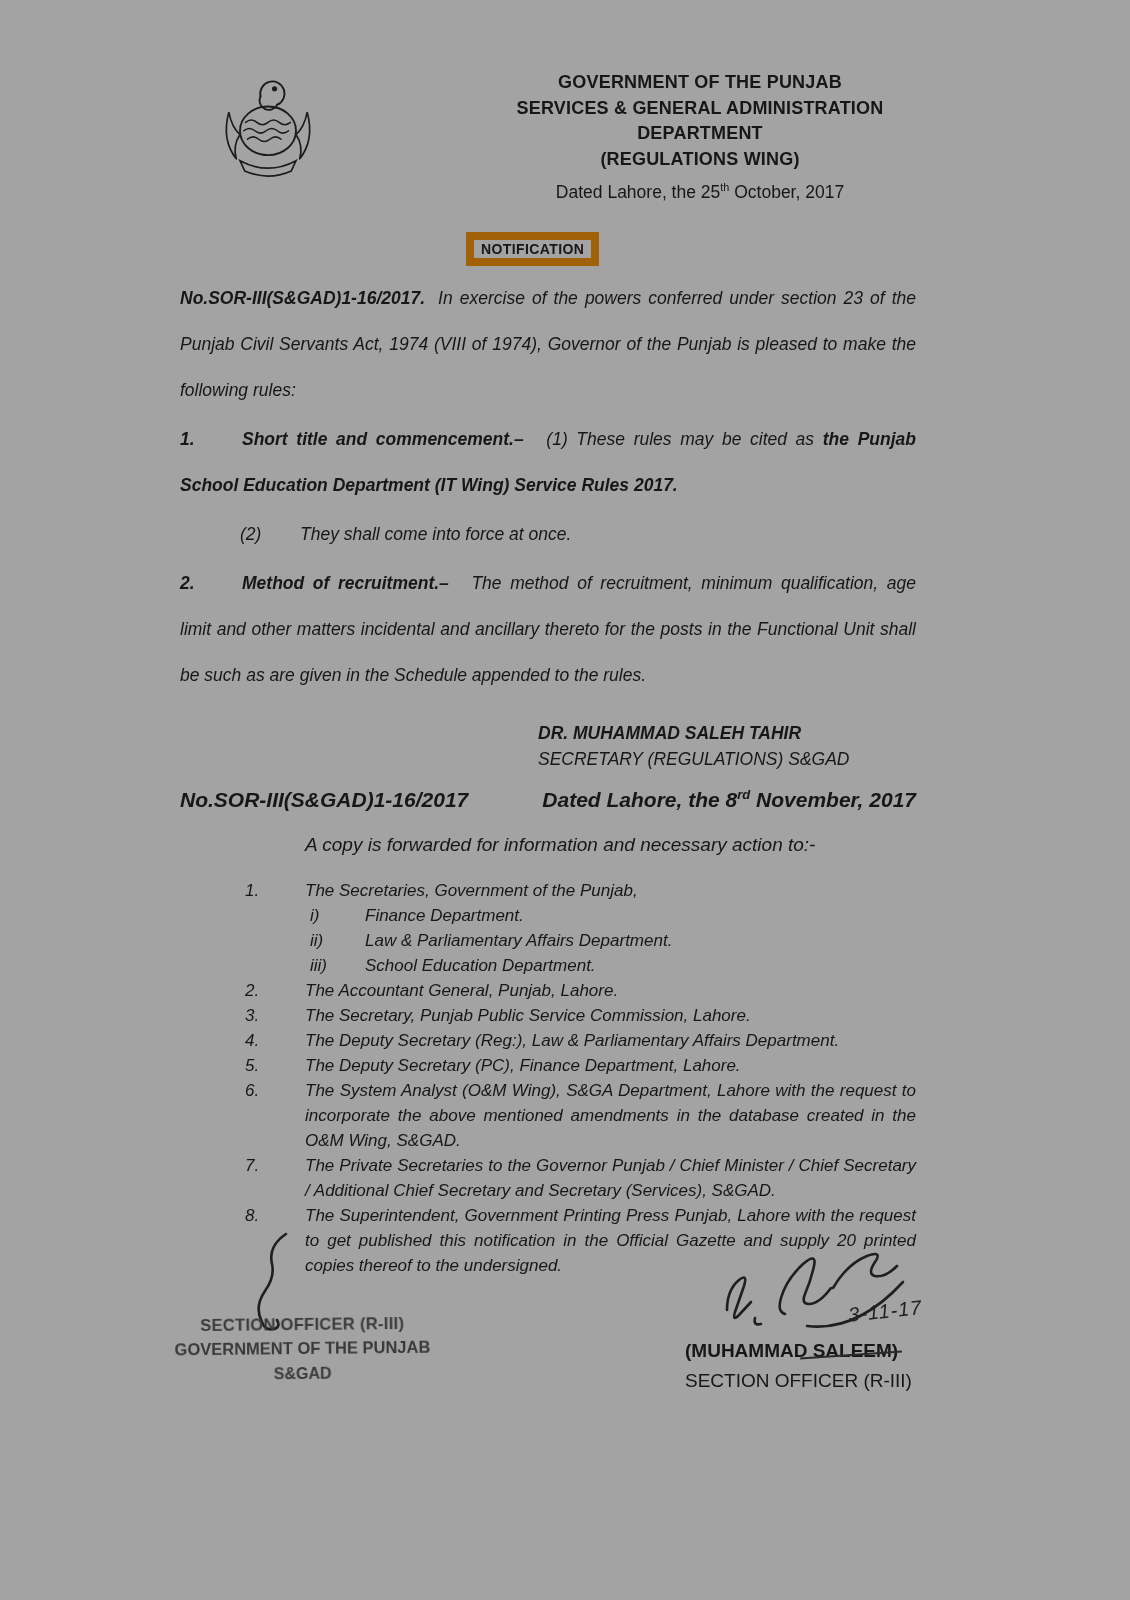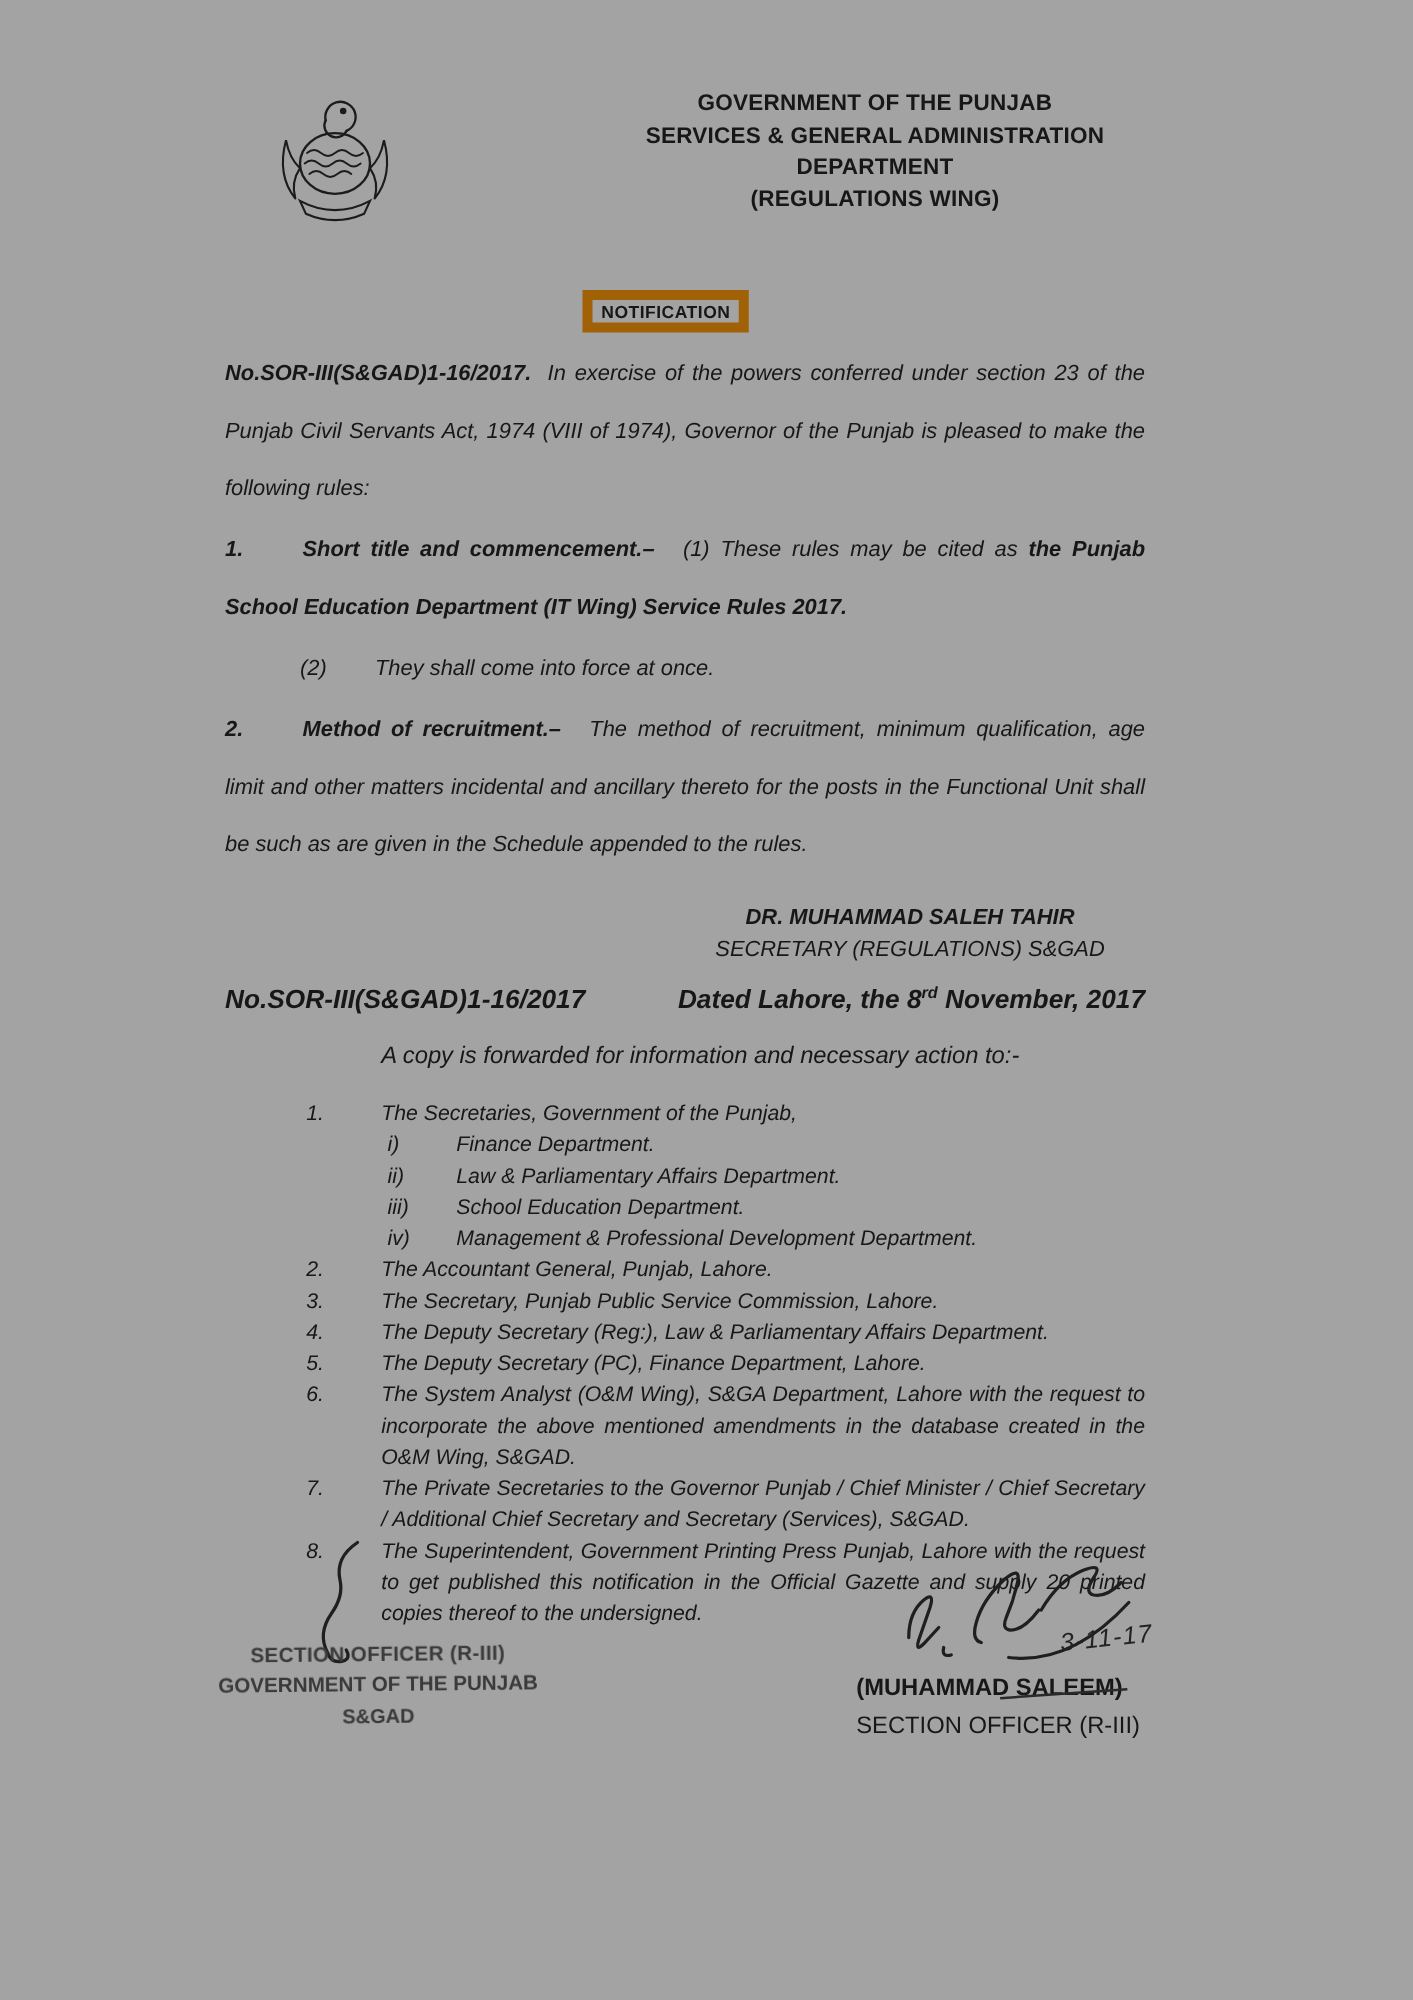--- a/index.html
+++ b/index.html
@@ -27,21 +27,21 @@
   }
 
   .doc-body { position:absolute; left:180px; top:275px; width:736px; font-size:17.5px;font-style:italic; }
   .para { text-align:justify; line-height:46px; margin-bottom:3px; }
   .num { display:inline-block; width:62px; }
   .title-gap { margin-right:14px; }
   .ref-gap { margin-right:6px; }
   .indent60 { padding-left:60px; }
   .indent60 .num { width:60px; }
 
-  .signatory { width:380px; margin:22px 0 0 358px; text-align:center; font-size:17.5px; line-height:26px; }
+  .signatory { width:380px; margin:22px 0 0 358px; text-align:left; font-size:17.5px; line-height:26px; }
   .signatory .name { font-weight:bold; }
 
   .ref-row { display:flex; justify-content:space-between; margin-top:16px; font-size:21px; }
 
   .forward { margin:22px 0 0 125px; font-size:19px; }
 
   .copy-list { margin-top:22px; font-size:17px; line-height:25px; }
   .li { display:grid; grid-template-columns:60px 1fr; margin-left:65px; }
   .li .t { text-align:justify; }
   .li.sub { margin-left:130px; grid-template-columns:55px 1fr; }
@@ -85,20 +85,21 @@
         <path d="M30 90 q30 16 60 0 l-5 11 q-25 11 -50 0 z" stroke-width="1.8"></path>
       </g>
     </svg>
   </div>
 
   <div class="header">
     <div class="h-line">GOVERNMENT OF THE PUNJAB</div>
     <div class="h-line">SERVICES &amp; GENERAL ADMINISTRATION</div>
     <div class="h-line">DEPARTMENT</div>
     <div class="h-line">(REGULATIONS WING)</div>
+    <div class="date-line"><span>Dated Lahore, the 25</span><sup>th</sup><span> October, 2017</span></div>
   </div>
 
   <div class="notif-box">
     <span>NOTIFICATION</span>
   </div>
 
   <div class="doc-body">
 
     <p class="para">
       <span class="b ref-gap">No.SOR-III(S&amp;GAD)1-16/2017.</span>
@@ -141,24 +142,20 @@
           <span class="n">i)</span>
           <span class="t">Finance Department.</span>
         </div>
       <div class="li sub">
           <span class="n">ii)</span>
           <span class="t">Law &amp; Parliamentary Affairs Department.</span>
         </div>
       <div class="li sub">
           <span class="n">iii)</span>
           <span class="t">School Education Department.</span>
-        </div>
-      <div class="li sub">
-          <span class="n">iv)</span>
-          <span class="t">Management &amp; Professional Development Department.</span>
         </div>
       <div class="li">
           <span class="n">2.</span>
           <span class="t">The Accountant General, Punjab, Lahore.</span>
         </div>
       <div class="li">
           <span class="n">3.</span>
           <span class="t">The Secretary, Punjab Public Service Commission, Lahore.</span>
         </div>
       <div class="li">

